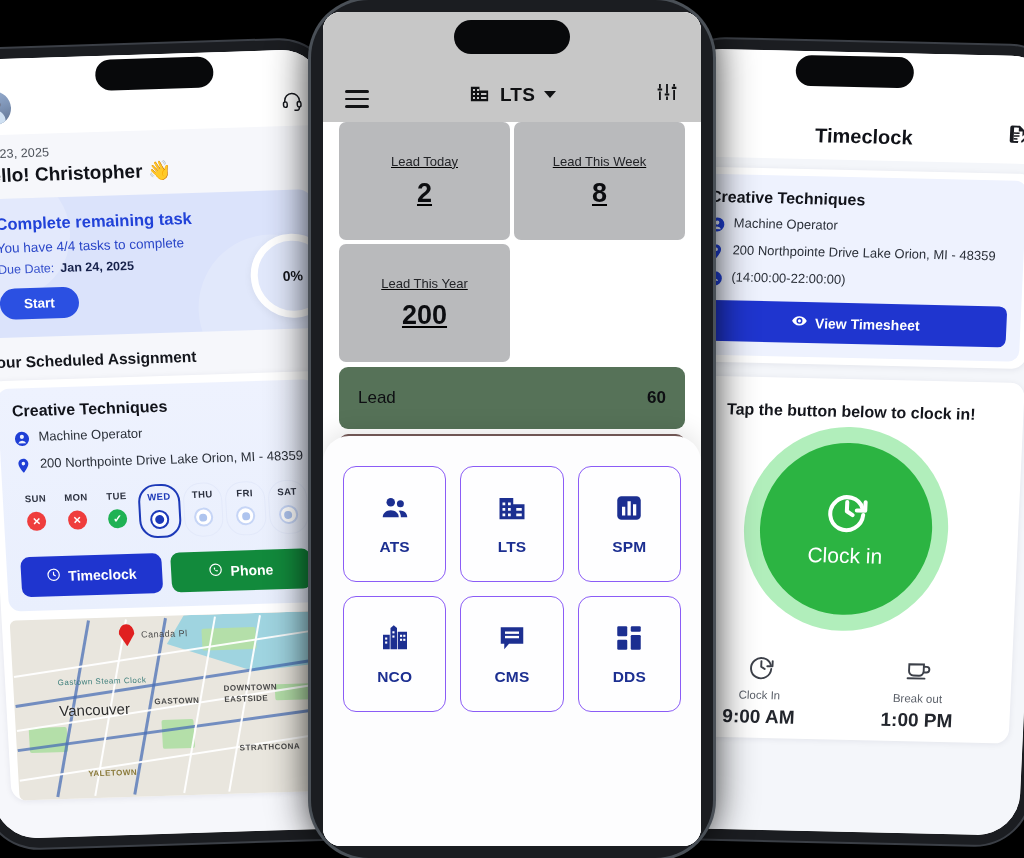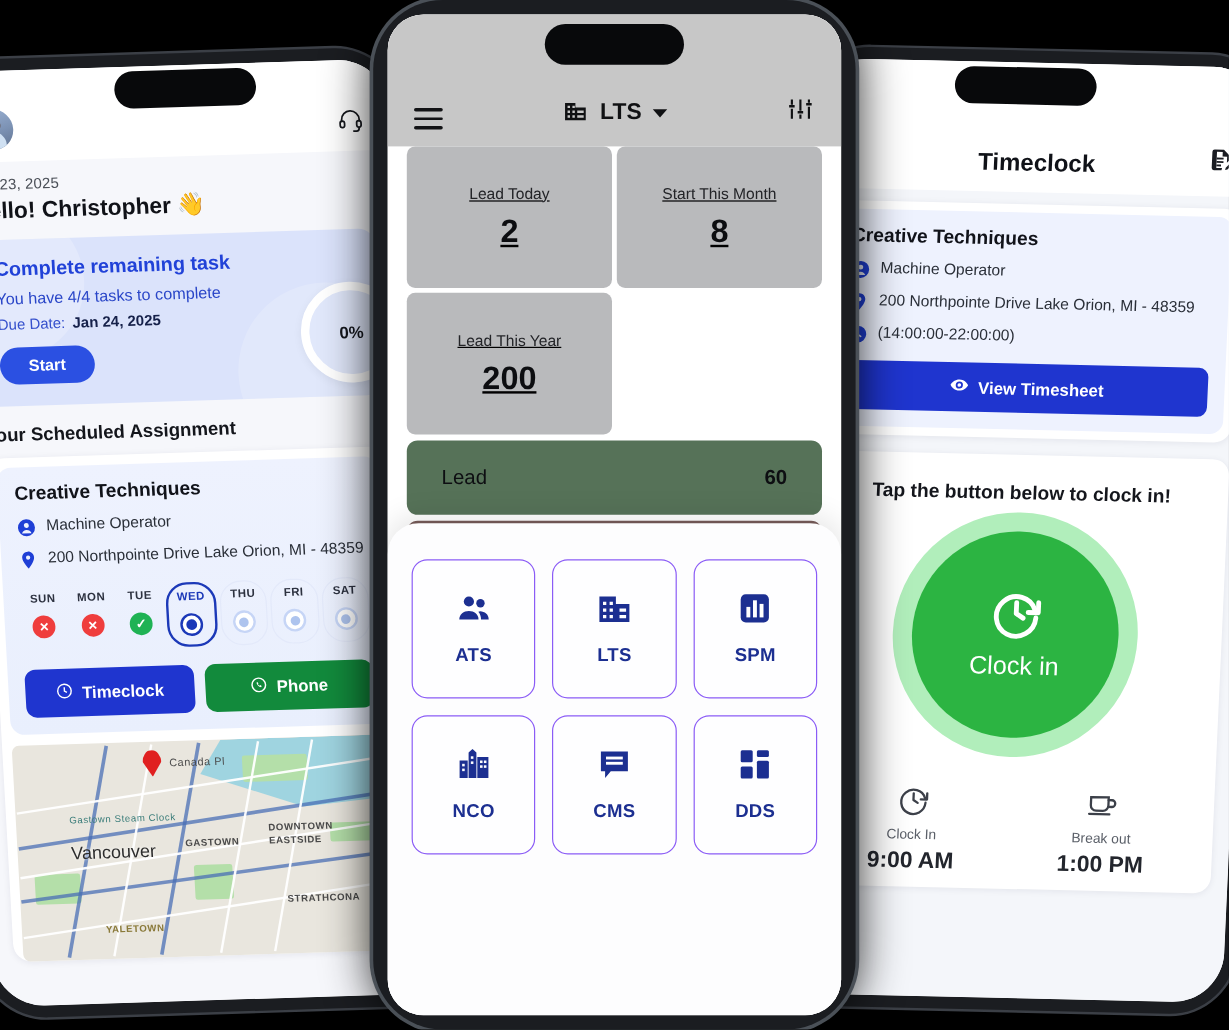--- a/index.html
+++ b/index.html
@@ -26,21 +26,21 @@
 
   
   #phone-right { right: -22px; top: 42px; width: 392px; height: 800px;
                  transform: rotate(2.6deg) skewY(-1.3deg); z-index: 1; }
   #phone-right .screen { inset: 10px; border-radius: 42px; }
   #phone-right .notch { width: 118px; height: 31px; top: 14px; left: 47%; }
 
   
   #phone-center { left: 311px; top: 0px; width: 402px; height: 858px; z-index: 5;
                   border-radius: 58px; box-shadow: 0 0 0 3px #4a5057, 0 0 40px rgba(0,0,0,.9); }
-  #phone-center .screen { inset: 12px; border-radius: 30px; }
+  #phone-center .screen { inset: 12px; border-radius: 18px; }
   #phone-center .notch { width: 116px; height: 34px; top: 20px; }
 
   
   .lp { width: 100%; height: 100%; background: #f6f7fb; position: relative; }
   .lp-topbar { height: 76px; background: #fff; display: flex; align-items: flex-end;
                justify-content: space-between; padding: 0 22px 10px 22px; }
   .avatar { width: 34px; height: 34px; border-radius: 50%; overflow: hidden;
             background: linear-gradient(160deg,#9fb6d8 0%,#7d93b5 55%,#5e718f 100%);
             position: relative; flex: none; }
   .avatar::after { content:""; position:absolute; left:50%; top:56%; transform:translateX(-50%);
@@ -134,21 +134,21 @@
           border-top:7px solid #14161b; }
   .tune svg { width:24px; height:24px; fill:#14161b; }
 
   .cp-stats { display:grid; grid-template-columns:1fr 1fr; gap:4px; padding: 0 16px; }
   .stat { background:#eceef4; border-radius:7px; height:118px; display:flex;
           flex-direction:column; align-items:center; justify-content:center; gap:9px;text-decoration:underline; }
   .stat .lb { font-size:13px; color:#2b2e36; }
   .stat .vl { font-size:27px; font-weight:700; color:#0f1117; }
 
   .bar { margin: 5px 16px 0 16px; border-radius:9px; height:62px; display:flex;
-         align-items:center; justify-content:space-between; padding: 0 29px; }
+         align-items:center; justify-content:space-between; padding: 0 19px; }
   .bar .bl { font-size:17px; color:#10121a; }
   .bar .bv { font-size:17px; font-weight:700; color:#10121a; }
 
   .sheet { position:absolute; left:0; right:0; bottom:0; top:424px; background:#fdfdfe;
            border-radius:26px 26px 0 0; padding: 30px 20px 0 20px; z-index:20;
            box-shadow: 0 -6px 24px rgba(0,0,0,.10); }
   .grid { display:grid; grid-template-columns: repeat(3,1fr); gap: 14px; }
   .tile { background:#fefeff; border:1px solid #8b5cf6; border-radius:13px; height:116px;
           display:flex; flex-direction:column; align-items:center; justify-content:center;
           gap:11px; cursor:pointer; }
@@ -443,21 +443,21 @@
                 </svg>
             </span>
           </div>
 
           <div class="cp-stats">
             <div class="stat">
               <span class="lb">Lead Today</span>
               <span class="vl">2</span>
             </div>
             <div class="stat">
-              <span class="lb">Start This Month</span>
+              <span class="lb">Lead This Week</span>
               <span class="vl">8</span>
             </div>
             <div class="stat">
               <span class="lb">Lead This Year</span>
               <span class="vl">200</span>
             </div>
           </div>
 
           <div class="bar" style="background:#5a9a5e">
             <span class="bl">Lead</span>

